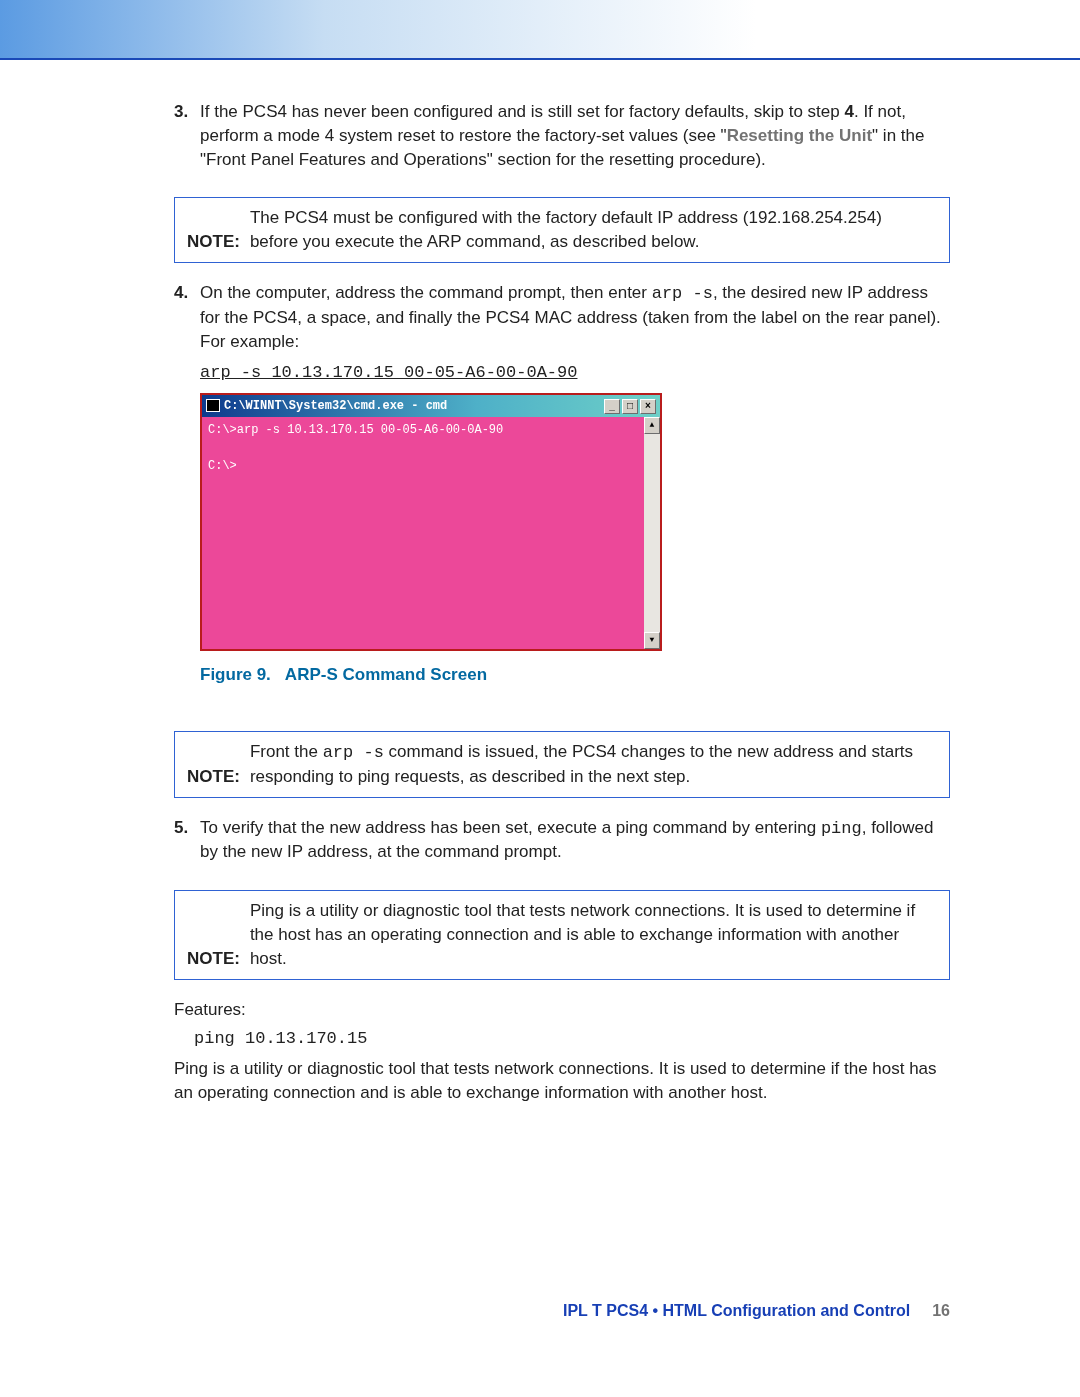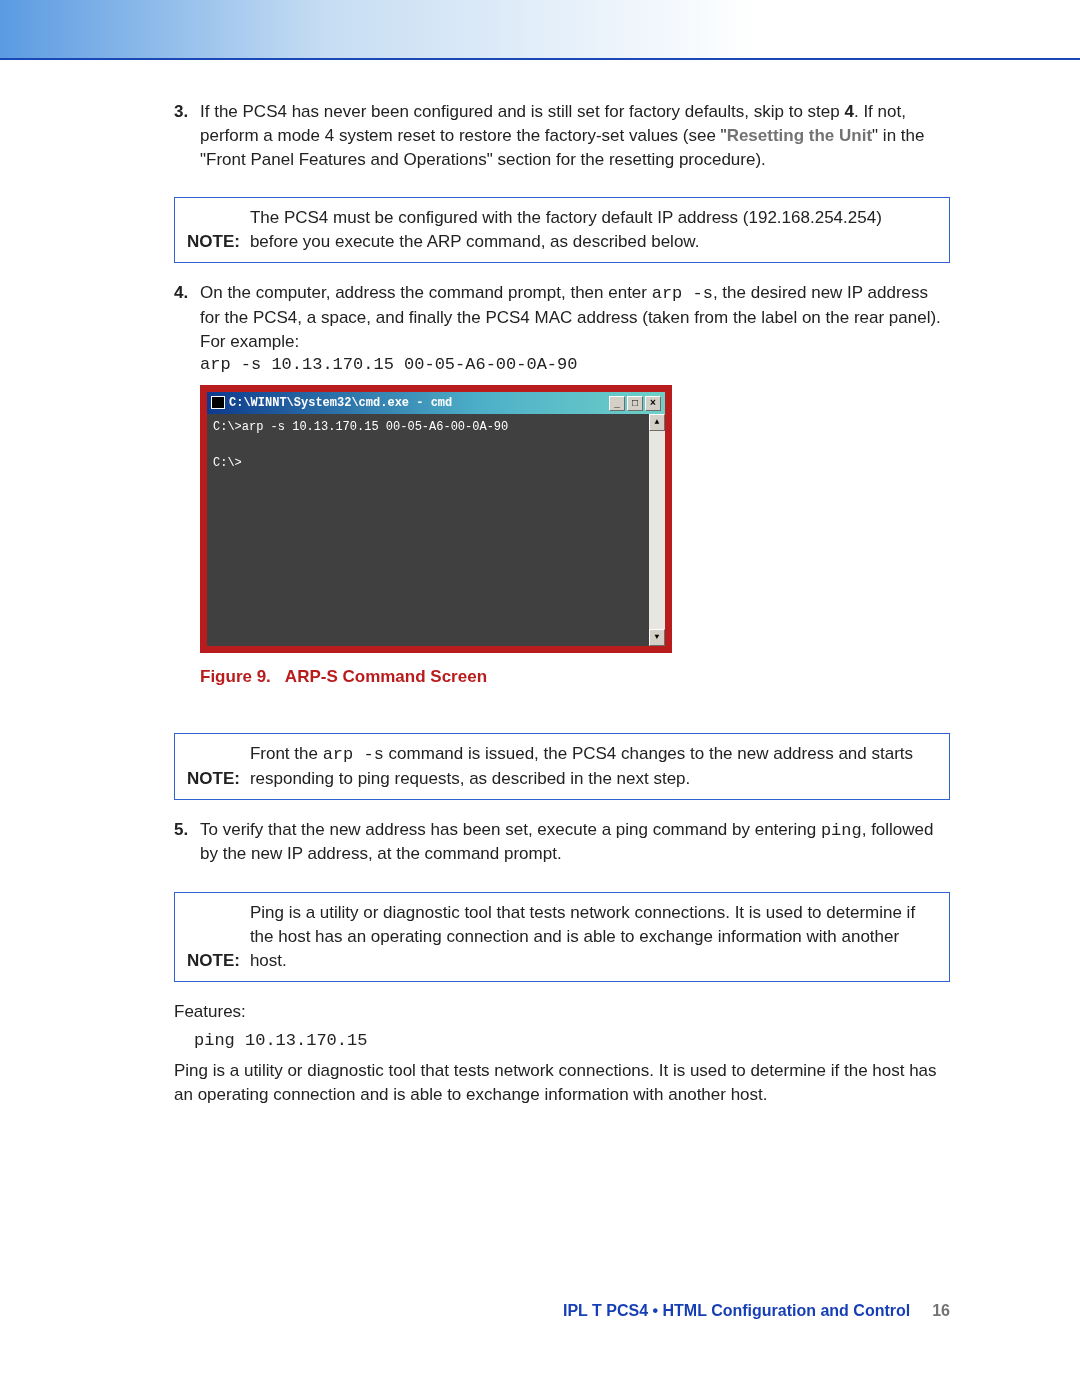--- a/index.html
+++ b/index.html
@@ -44,35 +44,35 @@
     white-space: nowrap;
     padding-right: 10px;
   }
   .note-text {
     flex: 1;
   }
   .code {
     font-family: "Courier New", monospace;
   }
   .figure-caption {
-    color: #b91c1c;
+    color: #0369a1;
     font-weight: 700;
     margin: 12px 0 18px 0;
   }
   .figure-caption .figcap {
     padding-left: 14px;
   }
   
   .console-wrap {
     margin-top: 8px;
   }
   .console {
     width: 458px;
-    border: 7px solid #b91c1c;
-    background: #404040;
+    border: 2px solid #b91c1c;
+    background: #ec4899;
     font-family: "Courier New", monospace;
     font-size: 12px;
     color: #fff;
   }
   .console .titlebar {
     display: flex;
     align-items: center;
     justify-content: space-between;
     background: linear-gradient(to right, #0e3a8d, #4eb0c8 60%, #6ed0c8);
     color: #fff;
@@ -179,21 +179,21 @@
     <div class="note-box">
       <div class="note-label">NOTE:</div>
       <div class="note-text">The PCS4 must be configured with the factory default IP address (192.168.254.254) before you execute the ARP command, as described below.</div>
     </div>
   </div>
 
   <div class="ol" style="display:flex;">
     <div style="font-weight:700; min-width:26px;">4.</div>
     <div>
       <span>On the computer, address the command prompt, then enter </span><span class="code">arp -s</span><span>, the desired new IP address for the PCS4, a space, and finally the PCS4 MAC address (taken from the label on the rear panel). For example:</span>
-      <div class="code" style="margin-top:0;">arp -s 10.13.170.15 00-05-A6-00-0A-90</div>
+      <div class="code" style="margin-top:8px;text-decoration:underline;">arp -s 10.13.170.15 00-05-A6-00-0A-90</div>
 
       
       <div class="console-wrap">
         <div class="console">
           <div class="titlebar">
             <div style="display:flex;align-items:center;">
               <span class="cmd-icon"></span>
               <span>C:\WINNT\System32\cmd.exe - cmd</span>
             </div>
             <div class="buttons">

